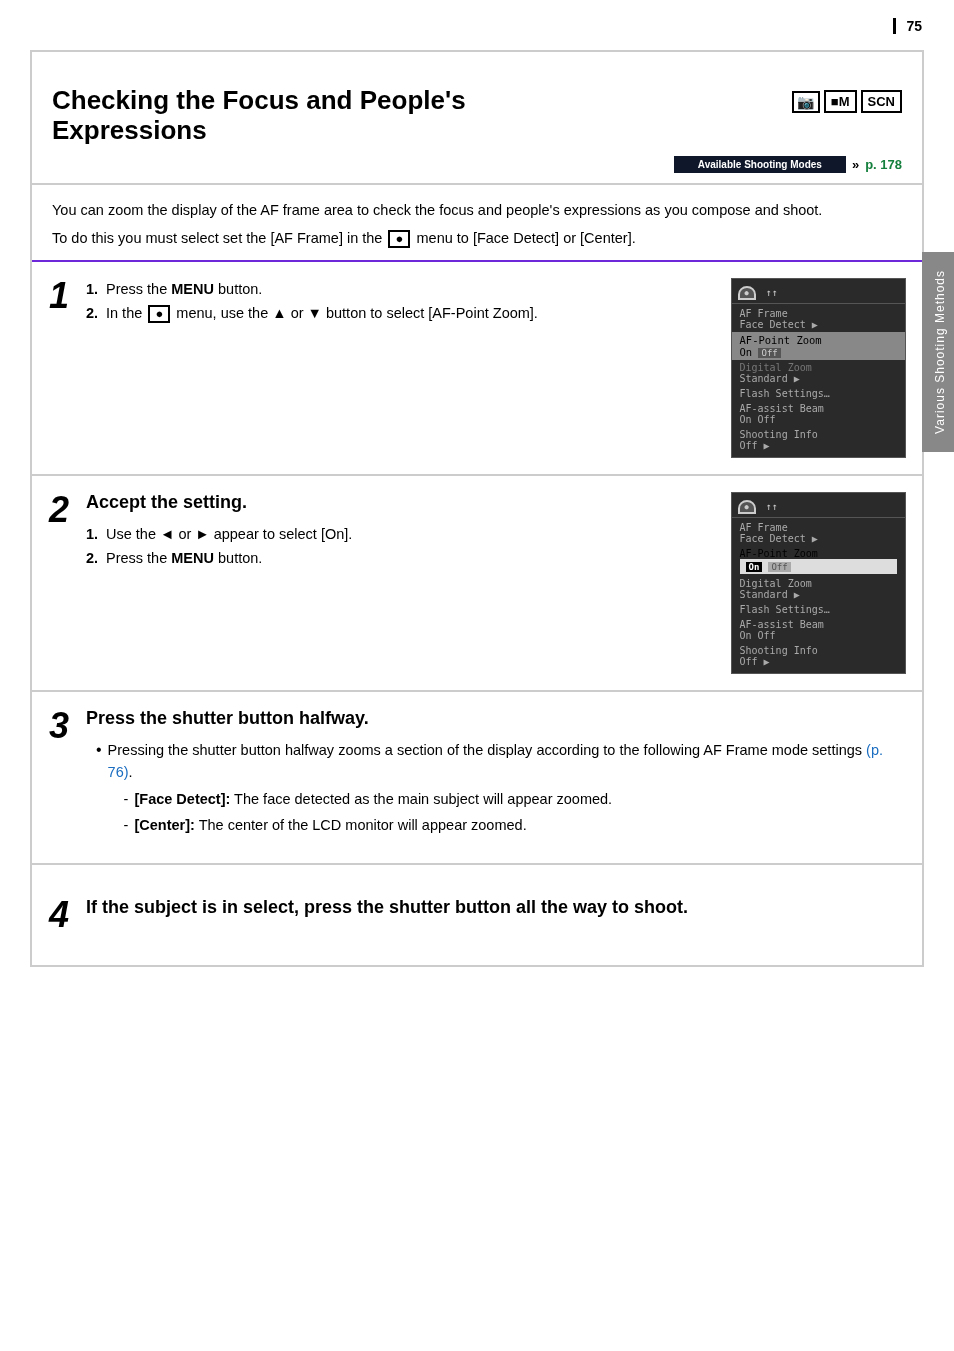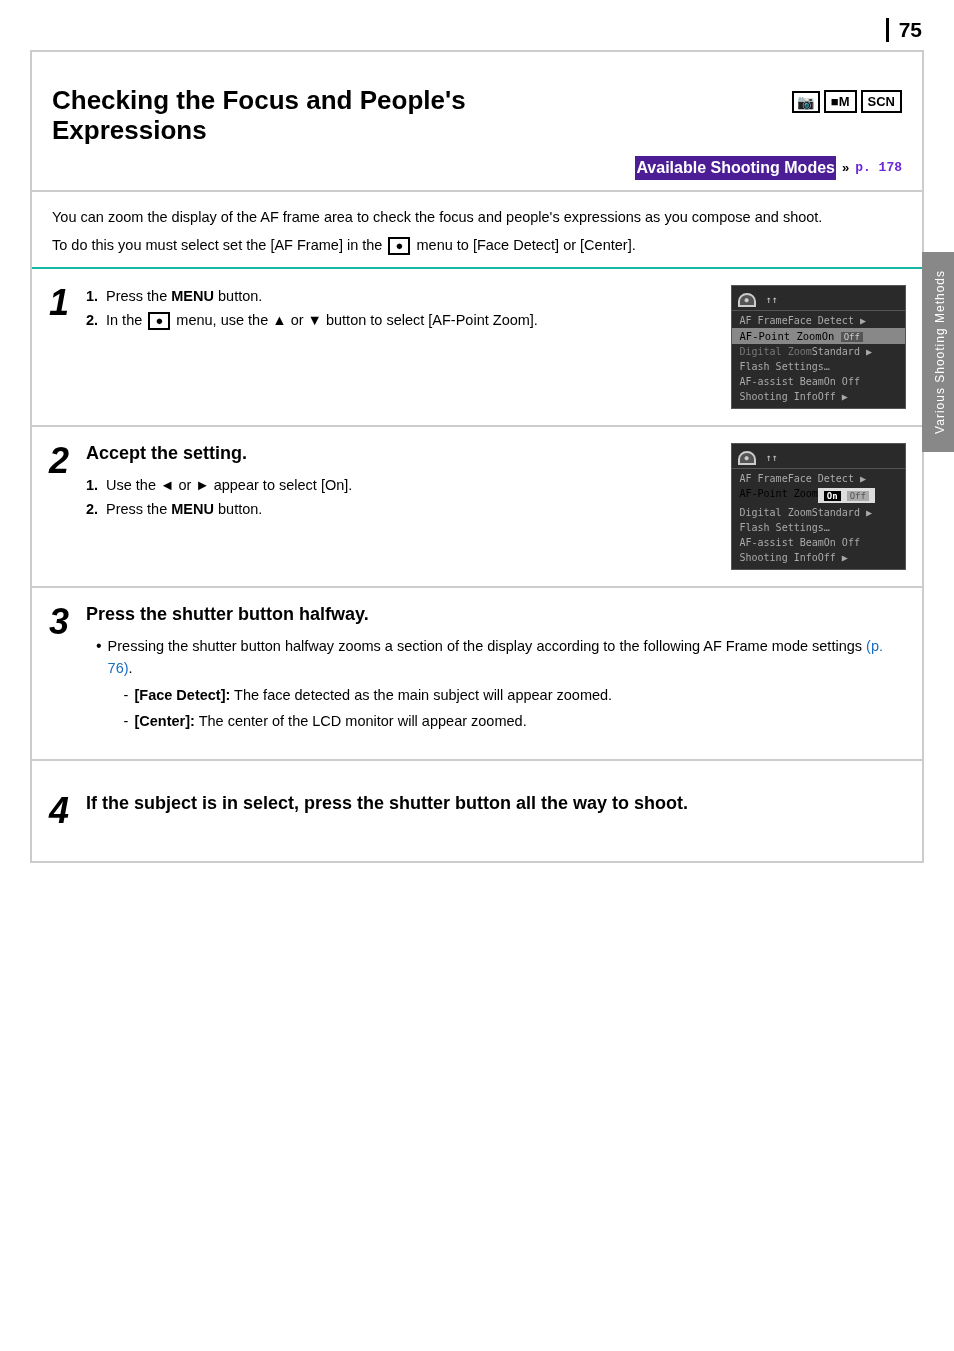--- a/index.html
+++ b/index.html
@@ -10,21 +10,21 @@
       color: #000;
       width: 954px;
       min-height: 1351px;
       position: relative;
     }
 
     .page-number {
       position: absolute;
       top: 18px;
       right: 32px;
-      font-size: 21px;
+      font-size: 14px;
       font-weight: bold;
       border-left: 3px solid #000;
       padding-left: 10px;
     }
 
     .main-content {
       margin: 50px 30px 20px 30px;
       border: 2px solid #ccc;
       padding: 0;
       position: relative;
@@ -77,44 +77,43 @@
 
     .available-modes-bar {
       display: flex;
       align-items: center;
       justify-content: flex-end;
       margin-top: 10px;
       gap: 6px;
     }
 
     .available-modes-label {
-      background: #4c1d95;
+      background: #0f172a;
       color: #fff;
-      padding: 3px 1px;
-      font-size: 16px;
+      padding: 3px 24px;
+      font-size: 10px;
       font-weight: bold;
     }
 
     .available-modes-link {
-      color: #6d28d9;
+      color: #15803d;
       font-size: 13px;
       font-weight: bold;
-      font-family: Liberation Mono, monospace;
     }
 
     .available-modes-arrows {
       font-size: 13px;
       font-weight: bold;
     }
 
     .intro-text {
       padding: 14px 20px 10px 20px;
       font-size: 14.5px;
       line-height: 1.55;
-      border-bottom: 2px solid #14b8a6;
+      border-bottom: 2px solid #6d28d9;
     }
 
     .inline-icon {
       display: inline-flex;
       align-items: center;
       justify-content: center;
       width: 22px;
       height: 18px;
       border: 2px solid #000;
       font-size: 11px;
@@ -185,25 +184,26 @@
       display: flex;
       align-items: center;
       padding: 3px 6px 3px 6px;
       border-bottom: 1px solid #555;
       gap: 6px;
       margin-bottom: 2px;
     }
 
     .menu-row {
       display: flex;
-      justify-content: flex-start;
+      justify-content: flex-end;
       padding: 2px 8px;
       font-size: 10.5px;
       color: #ccc;
       font-family: monospace;
+      flex-direction: column;
     }
 
     .menu-row.selected-row {
       background: #ddd;
       color: #000;
     }
 
     .step-sub-item {
       display: flex;
       gap: 4px;

